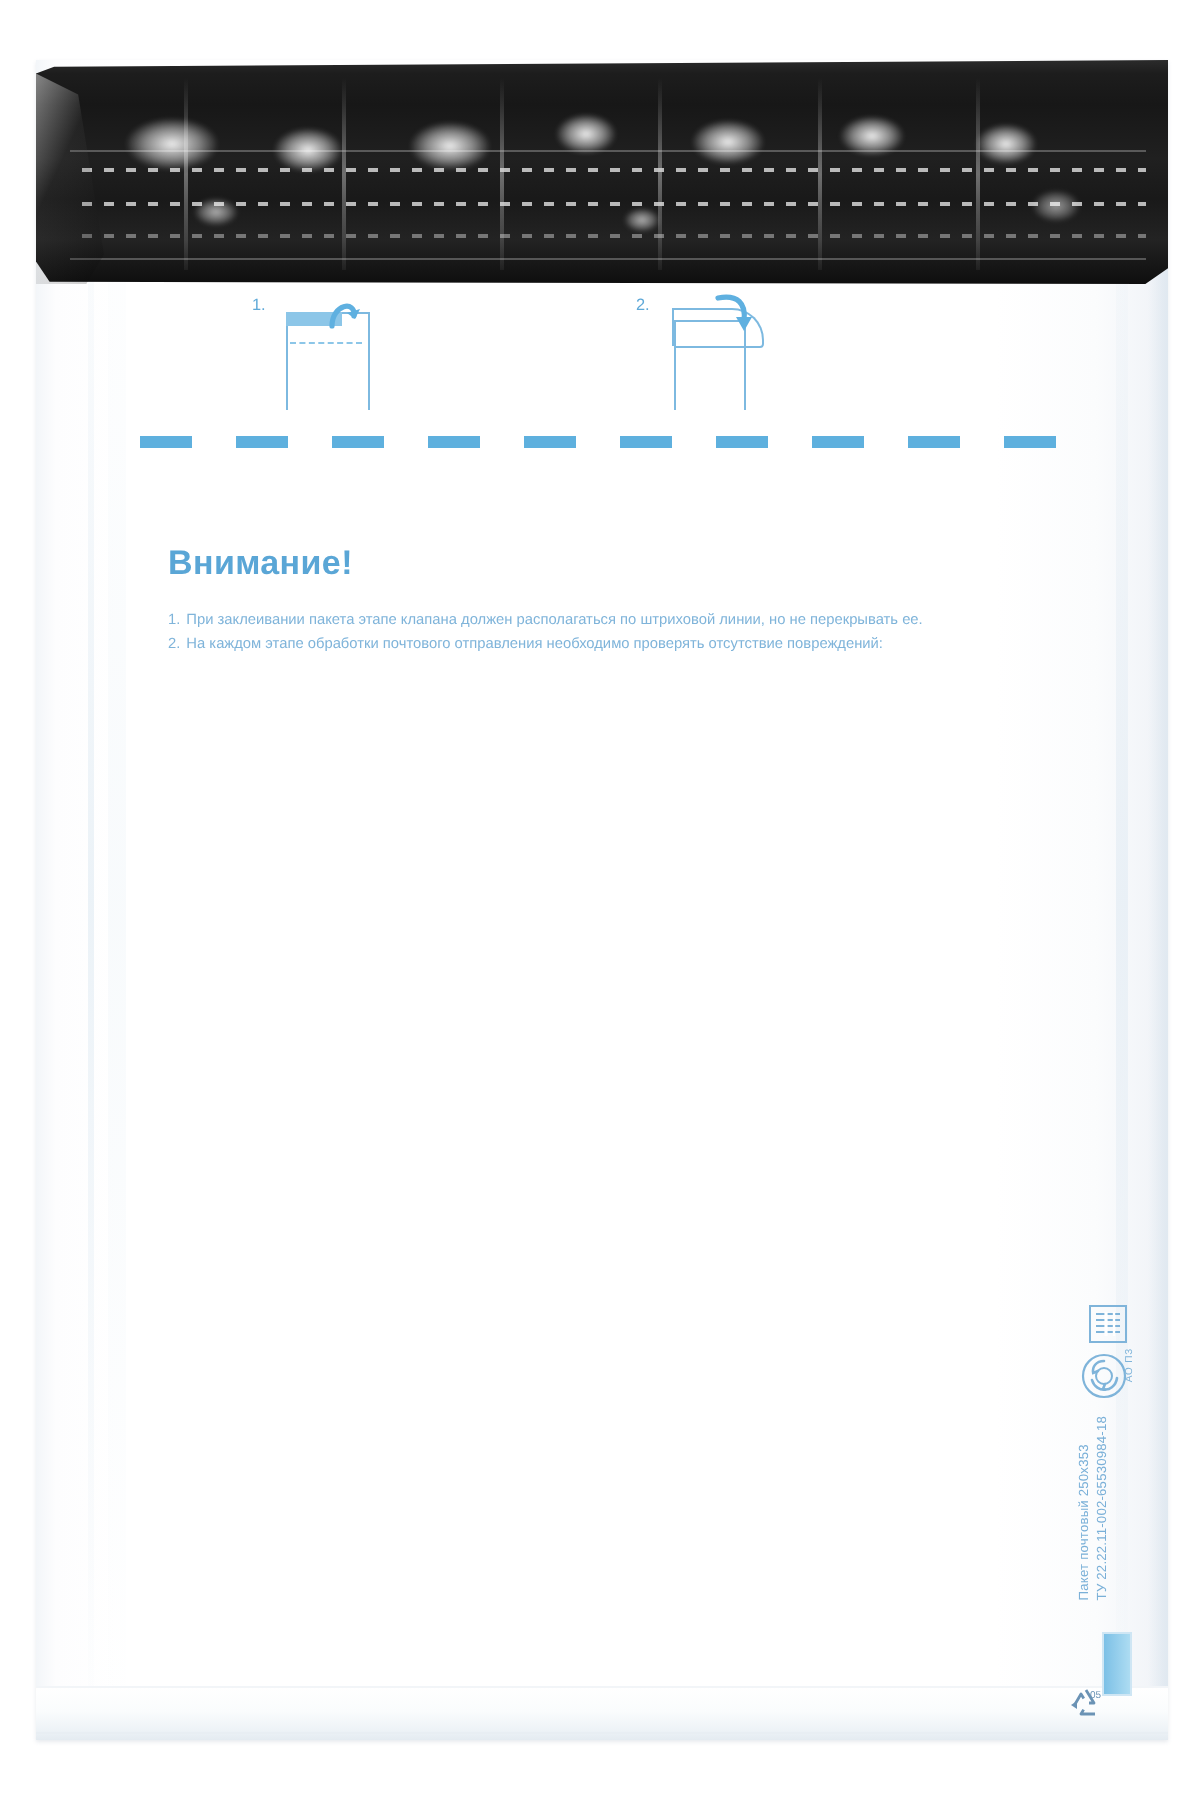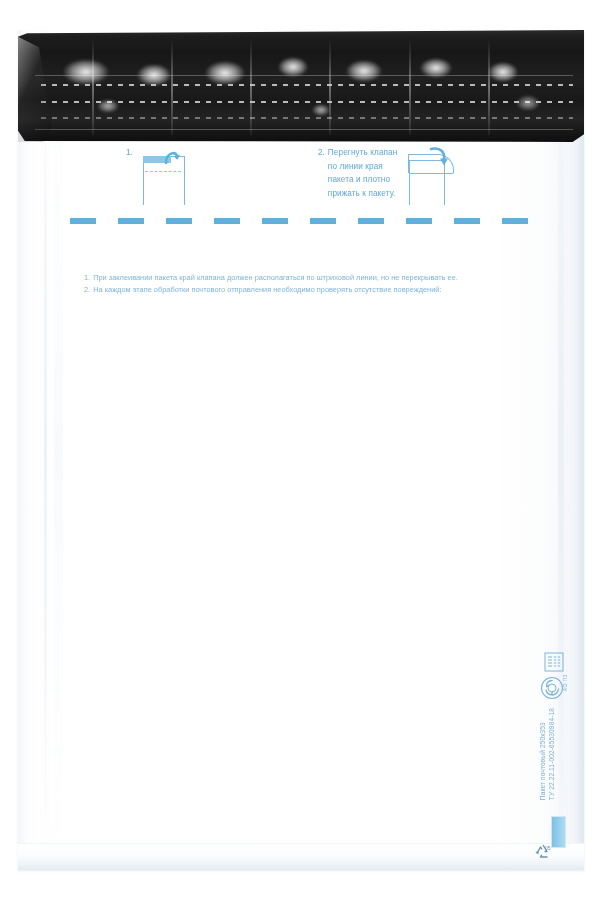--- a/index.html
+++ b/index.html
@@ -182,43 +182,40 @@
         <svg class="peel-arrow" viewBox="0 0 20 20">
           <path d="M4 17 C4 6, 16 4, 15 12" fill="none" stroke="#5fb0e0" stroke-width="2.6" stroke-linecap="round"></path>
           <path d="M11.5 10.5 L15.5 13.5 L18 8.5 Z" fill="#5fb0e0"></path>
         </svg>
       </div>
     </div>
 
     <div class="step s2">
       <div class="step-body">
         <span class="step-num nosel">2.</span>
-        <span class="step-text nosel">Перегнуть клапан
-по линии края
-пакета и плотно
-прижать к пакету.</span>
       </div>
       <div class="dia dia2">
         <div class="env-box2"></div>
         <div class="flap-curve"></div>
         <svg class="fold-arrow" viewBox="0 0 20 22">
           <path d="M2 3 C12 1, 16 6, 15 14" fill="none" stroke="#5fb0e0" stroke-width="2.6" stroke-linecap="round"></path>
           <path d="M11 12.5 L19 12.5 L15 19.5 Z" fill="#5fb0e0"></path>
         </svg>
       </div>
     </div>
   </div>
 
   <div class="tearline"></div>
 
   <div class="attention">
+    <h1 class="nosel">Внимание!</h1>
     <div class="warn-list">
       <div class="warn-item">
         <span class="warn-n">1.</span>
-        <span class="warn-t">При заклеивании пакета край клапана должен располагаться по штриховой линии, но не перекрывать ее.</span>
+        <span class="warn-t">При заклеивании пакета этапе клапана должен располагаться по штриховой линии, но не перекрывать ее.</span>
       </div>
       <div class="warn-item">
         <span class="warn-n">2.</span>
         <span class="warn-t">На каждом этапе обработки почтового отправления необходимо проверять отсутствие повреждений:</span>
       </div>
     </div>
   </div>
 
   <div class="side-marks">
 

